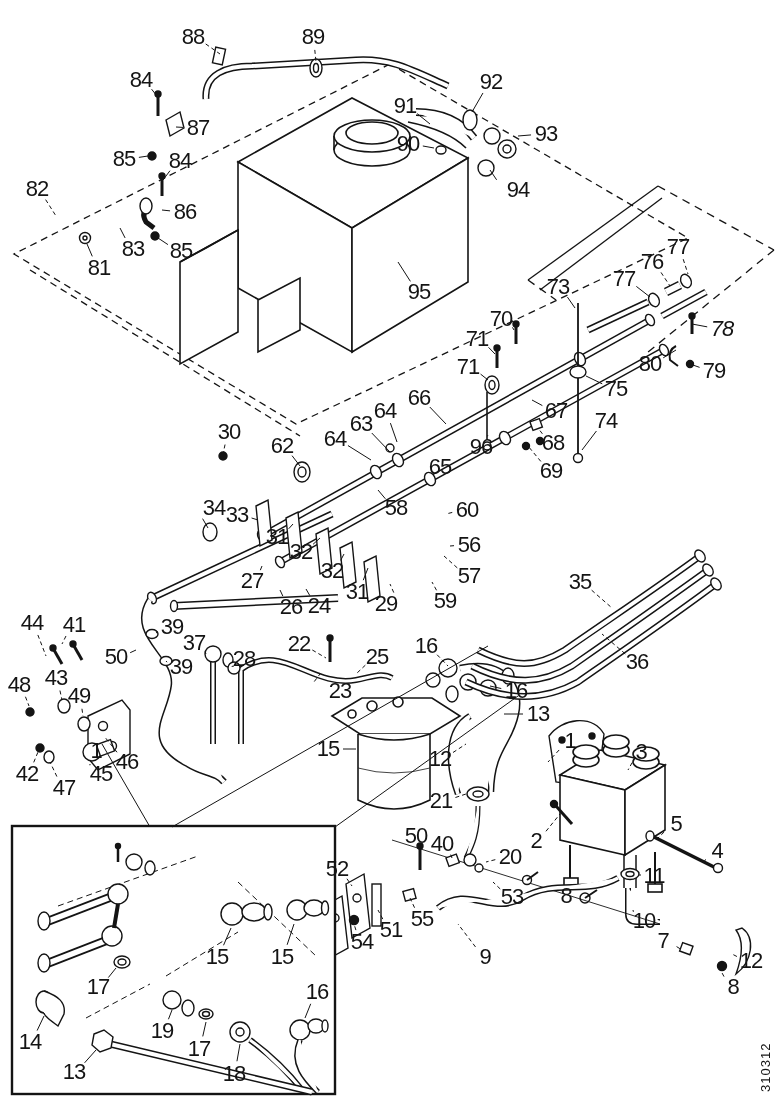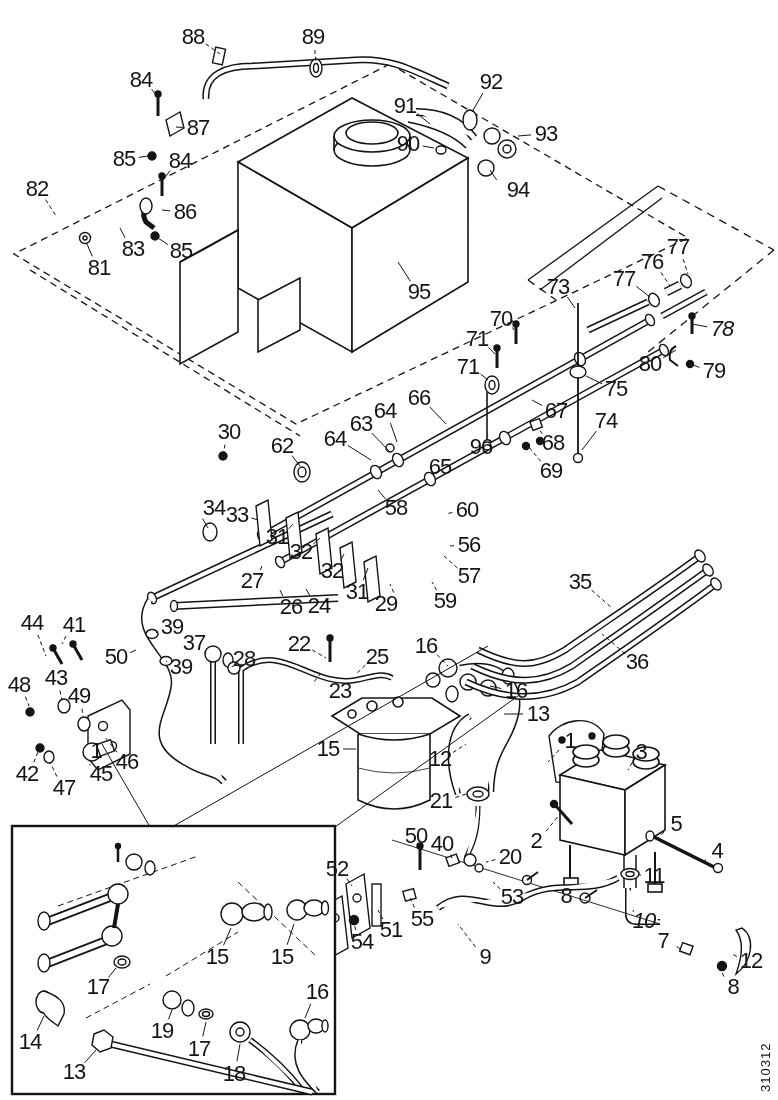--- a/index.html
+++ b/index.html
@@ -545,21 +545,21 @@
       <div class="plabel" style="left: 328px; top: 749px;">15</div>
       <div class="plabel" style="left: 440px; top: 759px;">12</div>
       <div class="plabel" style="left: 441px; top: 801px;">21</div>
       <div class="plabel" style="left: 570px; top: 741px;">1</div>
       <div class="plabel" style="left: 536px; top: 841px;">2</div>
       <div class="plabel" style="left: 641px; top: 752px;">3</div>
       <div class="plabel" style="left: 676px; top: 824px;">5</div>
       <div class="plabel" style="left: 717px; top: 851px;">4</div>
       <div class="plabel" style="left: 654px; top: 876px;">11</div>
       <div class="plabel" style="left: 566px; top: 896px;">8</div>
-      <div class="plabel" style="left: 644px; top: 921px; font-style: italic;">10</div>
+      <div class="plabel" style="left: 644px; top: 921px;">10</div>
       <div class="plabel" style="left: 663px; top: 941px;">7</div>
       <div class="plabel" style="left: 751px; top: 961px;">12</div>
       <div class="plabel" style="left: 733px; top: 987px;">8</div>
       <div class="plabel" style="left: 485px; top: 957px;">9</div>
       <div class="plabel" style="left: 512px; top: 897px;">53</div>
       <div class="plabel" style="left: 510px; top: 857px;">20</div>
       <div class="plabel" style="left: 442px; top: 844px;">40</div>
       <div class="plabel" style="left: 416px; top: 836px;">50</div>
       <div class="plabel" style="left: 337px; top: 869px;">52</div>
       <div class="plabel" style="left: 362px; top: 942px;">54</div>

